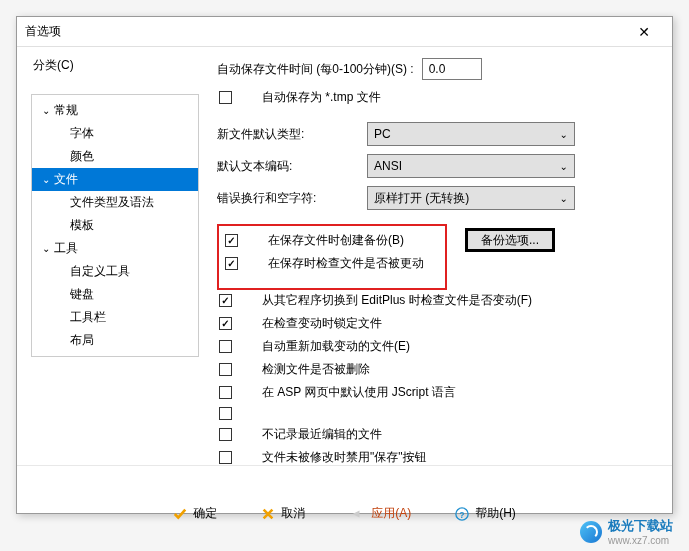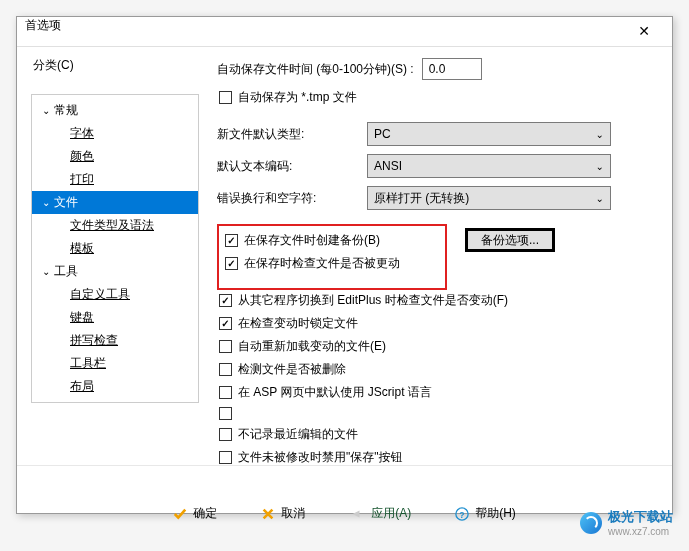--- a/index.html
+++ b/index.html
@@ -1,43 +1,43 @@
 <!DOCTYPE html>
 <html><head>
 <meta charset="utf-8">
 <style>
 * { box-sizing: border-box; margin: 0; padding: 0; font-family: "Microsoft YaHei", "SimSun", sans-serif; }
 body { background: #f5f5f5; width: 689px; height: 551px; position: relative; }
 .window { position: absolute; top: 16px; left: 16px; width: 657px; height: 498px; background: #fff; border: 1px solid #999; box-shadow: 2px 2px 8px rgba(0,0,0,0.2); }
-.titlebar { height: 30px; display: flex; align-items: flex-start; padding: 0 8px; border-bottom: 1px solid #e0e0e0; }
+.titlebar { height: 30px; display: flex; align-items: center; padding: 0 8px; border-bottom: 1px solid #e0e0e0; }
 .titlebar-text { font-size: 12px; flex: 1; }
 .close-btn { width: 40px; height: 28px; display: flex; align-items: center; justify-content: center; font-size: 14px; cursor: default; }
 .content { display: flex; height: 418px; padding: 10px 14px 0 14px; }
 .sidebar { width: 168px; border: 1px solid #ccc; padding: 4px 0; overflow: hidden; }
 .sidebar-label { font-size: 12px; margin-bottom: 20px; padding-left: 2px; }
 .tree-item { font-size: 12px; padding: 3px 8px 3px 10px; cursor: default; display: flex; align-items: center; }
 .tree-item.selected { background: #0078d7; color: #fff; }
 .tree-chevron { display: inline-block; width: 12px; font-size: 10px; }
-.tree-child { padding-left: 38px; text-decoration: underline; }
+.tree-child { padding-left: 38px; }
 .main { flex: 1; padding: 0 0 0 18px; font-size: 12px; }
 .row { display: flex; align-items: center; margin-bottom: 8px; min-height: 24px; }
 .row-label { width: 150px; }
 .row-input { width: 60px; height: 21px; border: 1px solid #7a7a7a; padding: 10px 6px; font-size: 12px; }
-.row-select { width: 244px; height: 24px; border: 1px solid #7a7a7a; background: #e1e1e1; padding: 2px 6px; font-size: 12px; display: flex; align-items: center; justify-content: space-between; }
+.row-select { width: 208px; height: 24px; border: 1px solid #7a7a7a; background: #e1e1e1; padding: 2px 6px; font-size: 12px; display: flex; align-items: center; justify-content: space-between; }
 .row-select .chev { font-size: 10px; }
-.chk-row { display: flex; align-items: center; margin-bottom: 6px; padding-left: 2px; }
+.chk-row { display: flex; align-items: center; margin-bottom: 6px; padding-left: 2px; gap: 24px; }
 .chk { width: 13px; height: 13px; border: 1px solid #333; margin-right: 6px; display: inline-flex; align-items: center; justify-content: center; font-size: 10px; line-height: 1; }
 .chk.checked::after { content: "✓"; color: #000; font-weight: bold; }
 .highlight-box { border: 2px solid #e02020; padding: 6px 4px 16px 4px; margin-bottom: 2px; }
 .backup-btn { width: 90px; height: 24px; border: 3px solid #000000; background: #e1e1e1; font-size: 12px; display: inline-flex; align-items: center; justify-content: center; margin-left: auto; }
 .footer { height: 48px; display: flex; align-items: center; justify-content: center; gap: 28px; border-top: 1px solid #e8e8e8; }
 .footer-btn { display: flex; align-items: center; gap: 6px; font-size: 12px; cursor: default; padding: 4px 8px; margin-top: 48px; }
-.footer-btn.disabled { color: #14532d; gap: 8px; }
+.footer-btn.disabled { color: #c2410c; gap: 8px; }
 .icon-shape { width: 14px; height: 14px; display: inline-block; }
-.watermark { position: absolute; bottom: 14px; right: 16px; display: flex; align-items: center; gap: 6px; font-size: 13px; color: #1a7bbd; }
+.watermark { position: absolute; bottom: 5px; right: 16px; display: flex; align-items: center; gap: 6px; font-size: 13px; color: #1a7bbd; }
 .watermark .url { color: #999; font-size: 10px; }
 .wm-icon { width: 22px; height: 22px; border-radius: 50%; background: linear-gradient(135deg,#4fc3f7,#1976d2); position:relative; }
 .wm-icon::after { content:""; position:absolute; inset:4px; border:2px solid #fff; border-left-color:transparent; border-bottom-color:transparent; border-radius:50%; }
 </style>
 </head>
 <body>
 
 <div class="window">
   <div class="titlebar">
     <span class="titlebar-text">首选项</span>
@@ -53,45 +53,39 @@
         <div class="tree-item">
           <span class="tree-chevron">⌄</span>
           <span>常规</span>
         </div>
         <div class="tree-item tree-child">
             <span>字体</span>
           </div>
         <div class="tree-item tree-child">
             <span>颜色</span>
           </div>
-        <div class="tree-item tree-child">
-            <span>打印</span>
-          </div>
         <div class="tree-item selected">
           <span class="tree-chevron">⌄</span>
           <span>文件</span>
         </div>
         <div class="tree-item tree-child">
             <span>文件类型及语法</span>
           </div>
         <div class="tree-item tree-child">
             <span>模板</span>
           </div>
         <div class="tree-item">
           <span class="tree-chevron">⌄</span>
           <span>工具</span>
         </div>
         <div class="tree-item tree-child">
             <span>自定义工具</span>
           </div>
         <div class="tree-item tree-child">
             <span>键盘</span>
-          </div>
-        <div class="tree-item tree-child">
-            <span>拼写检查</span>
           </div>
         <div class="tree-item tree-child">
             <span>工具栏</span>
           </div>
         <div class="tree-item tree-child">
             <span>布局</span>
           </div>
       </div>
     </div>
 

